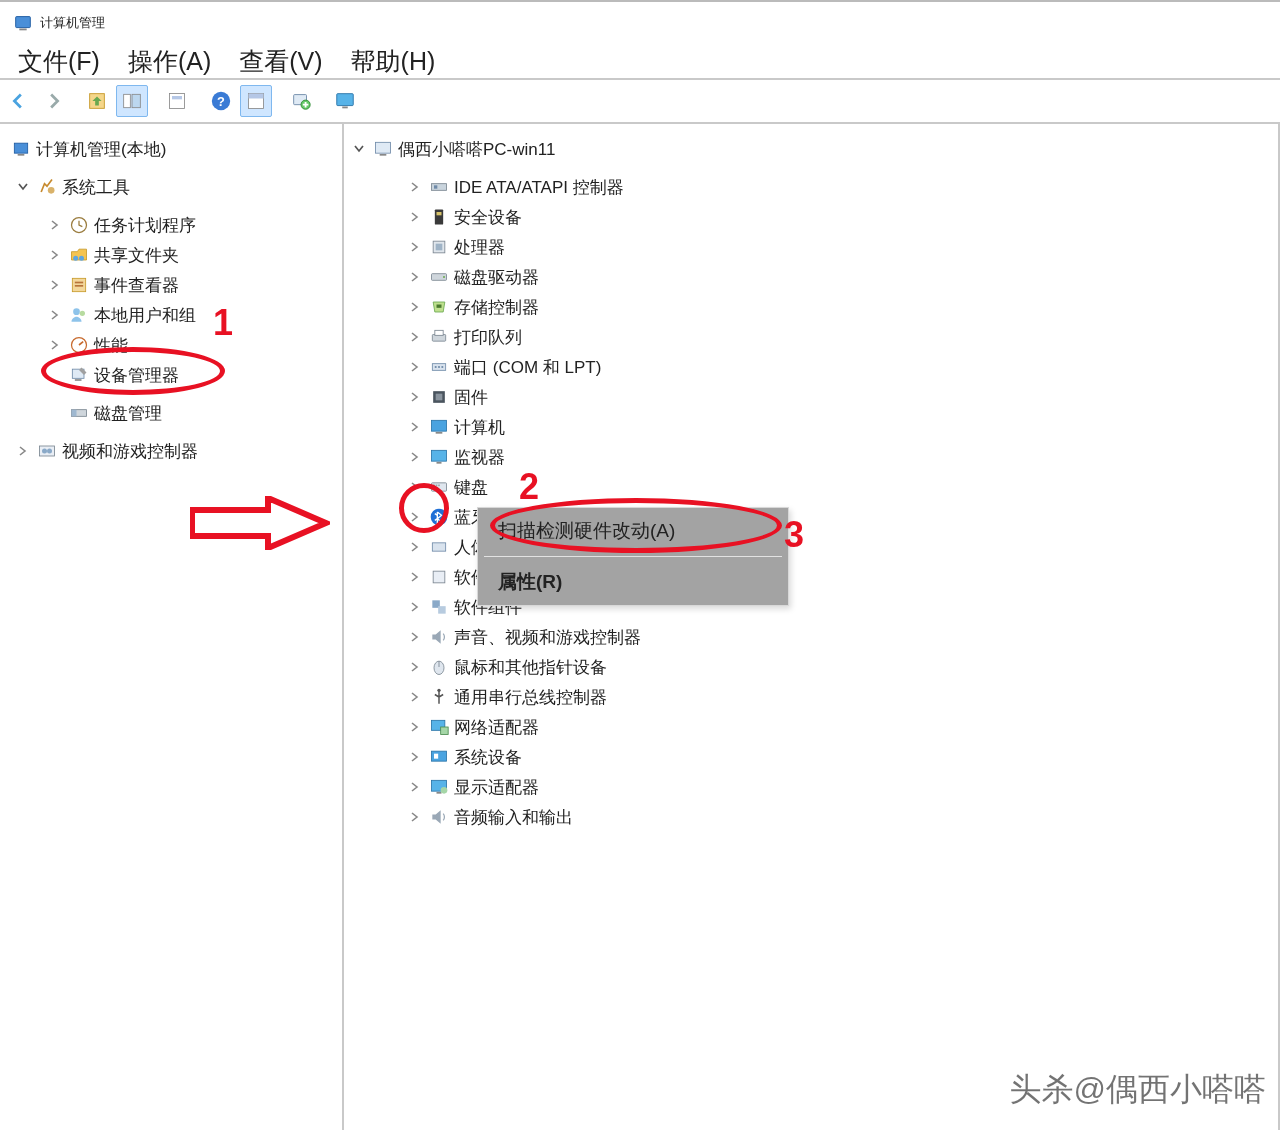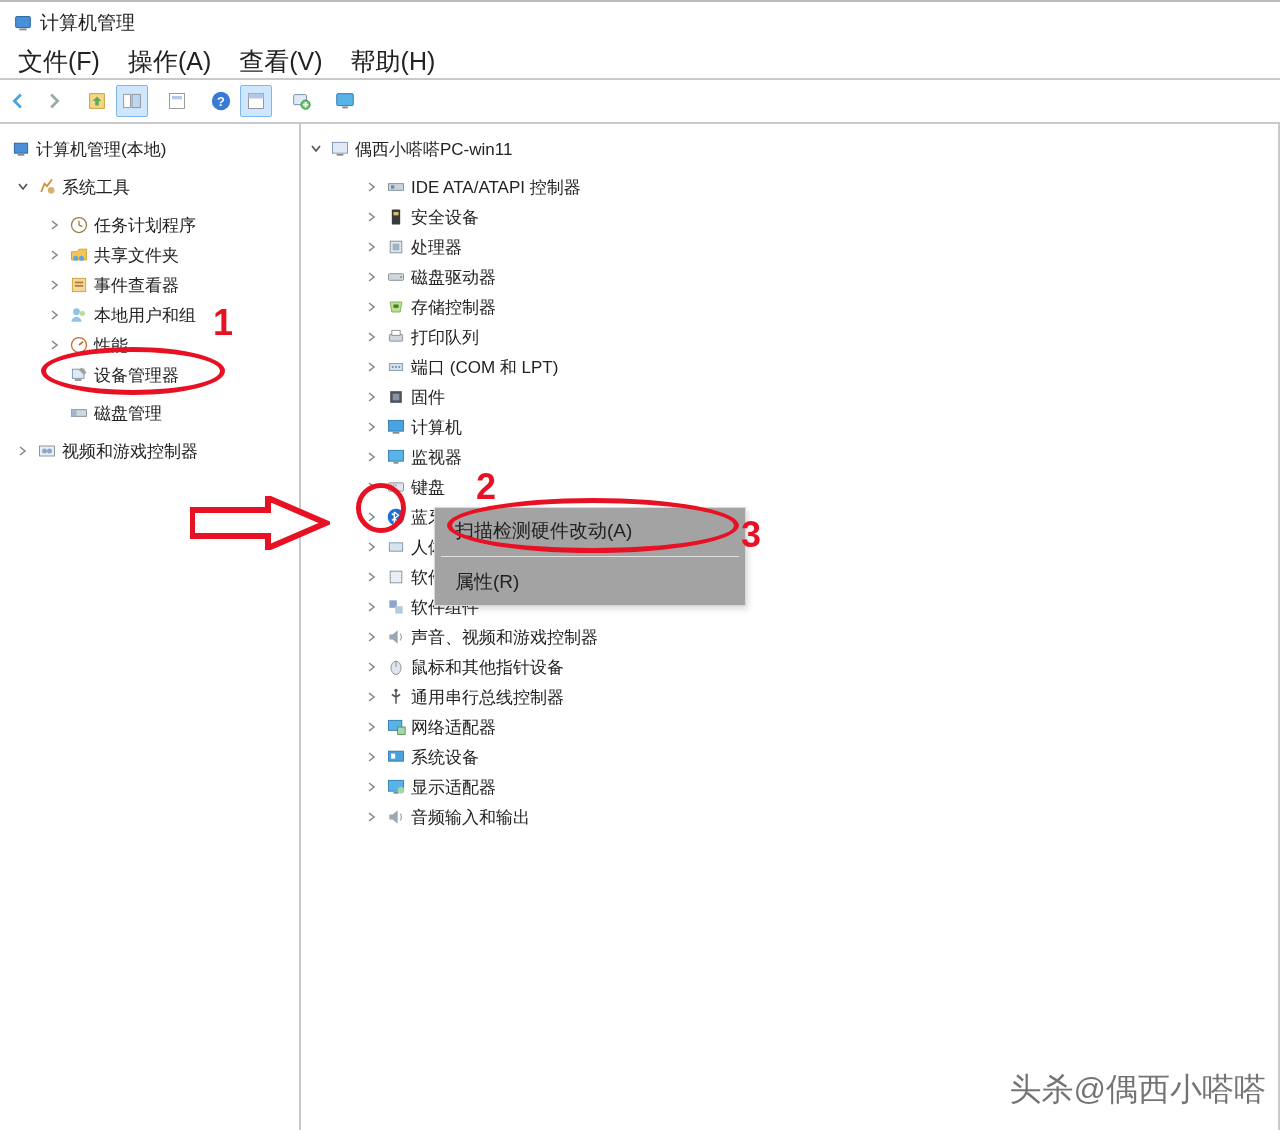--- a/index.html
+++ b/index.html
@@ -1,27 +1,27 @@
 <!DOCTYPE html>
 <html><head>
 <meta charset="utf-8">
 <style>
 html,body{margin:0;padding:0;font-family:"Microsoft YaHei","Segoe UI",Tahoma,sans-serif;font-size:17px;color:#222;background:#fff}
 .window{width:1280px;height:1130px;position:relative;display:flex;flex-direction:column;border-top:2px solid #bbb;box-sizing:border-box;overflow:hidden}
 .titlebar{display:flex;align-items:center;height:42px;padding:0 6px}
 .titlebar .app-icon{width:22px;height:22px;margin:0 6px;display:flex;align-items:center;justify-content:center}
-.titlebar .title{font-size:19px}
+.titlebar .title{font-size:13px}
 .menubar{display:flex;align-items:center;height:34px;padding:0 4px;border-bottom:2px solid #c9c9c9}
 .menubar .menu-item{padding:4px 14px;font-size:25px;cursor:default}
 .toolbar{display:flex;align-items:center;height:38px;padding:2px 4px;border-bottom:2px solid #c9c9c9;gap:4px}
 .tool-btn{width:30px;height:30px;display:flex;align-items:center;justify-content:center;border-radius:2px}
 .tool-sep{width:6px}
 .content{flex:1;display:flex;overflow:hidden}
 .tree-pane{border-right:2px solid #c9c9c9;padding:10px 4px;overflow:auto;box-sizing:border-box}
-.tree-pane.left{width:301px}
+.tree-pane.left{width:344px}
 .tree-pane.right{flex:1;position:relative}
 .tree ul{list-style:none;margin:8px;padding:0}
 .tree li{white-space:nowrap}
 .row{display:flex;align-items:center;height:30px;padding:0 2px}
 .tw{display:inline-flex;width:18px;justify-content:center;color:#555}
 .tw svg{width:12px;height:12px}
 .ic{width:22px;height:22px;display:inline-flex;align-items:center;justify-content:center;margin:0 4px}
 .lbl{}
 .ind{display:inline-block}
 .i0{width:0}.i1{width:24px}.i2{width:48px}
@@ -686,21 +686,21 @@
                 </span>
                 <span class="lbl">音频输入和输出</span>
               </div>
             </li>
           </ul>
       </div>
 
       <div class="ctx" style="left:133px;top:383px">
         <div class="c-item">扫描检测硬件改动(A)</div>
         <div class="c-sep"></div>
-        <div class="c-item" style="font-weight:normal">属性(R)</div>
+        <div class="c-item" style="font-weight:bold">属性(R)</div>
       </div>
 
       <span class="anno num" style="left:175px;top:342px">2</span>
       <span class="anno num" style="left:440px;top:390px">3</span>
       <span class="anno circle" style="left:55px;top:359px;width:40px;height:40px"></span>
       <span class="anno ellipse" style="left:146px;top:374px;width:282px;height:45px"></span>
     </div>
   </div>
 
   <span class="anno ellipse" style="left:41px;top:345px;width:174px;height:38px"></span>

